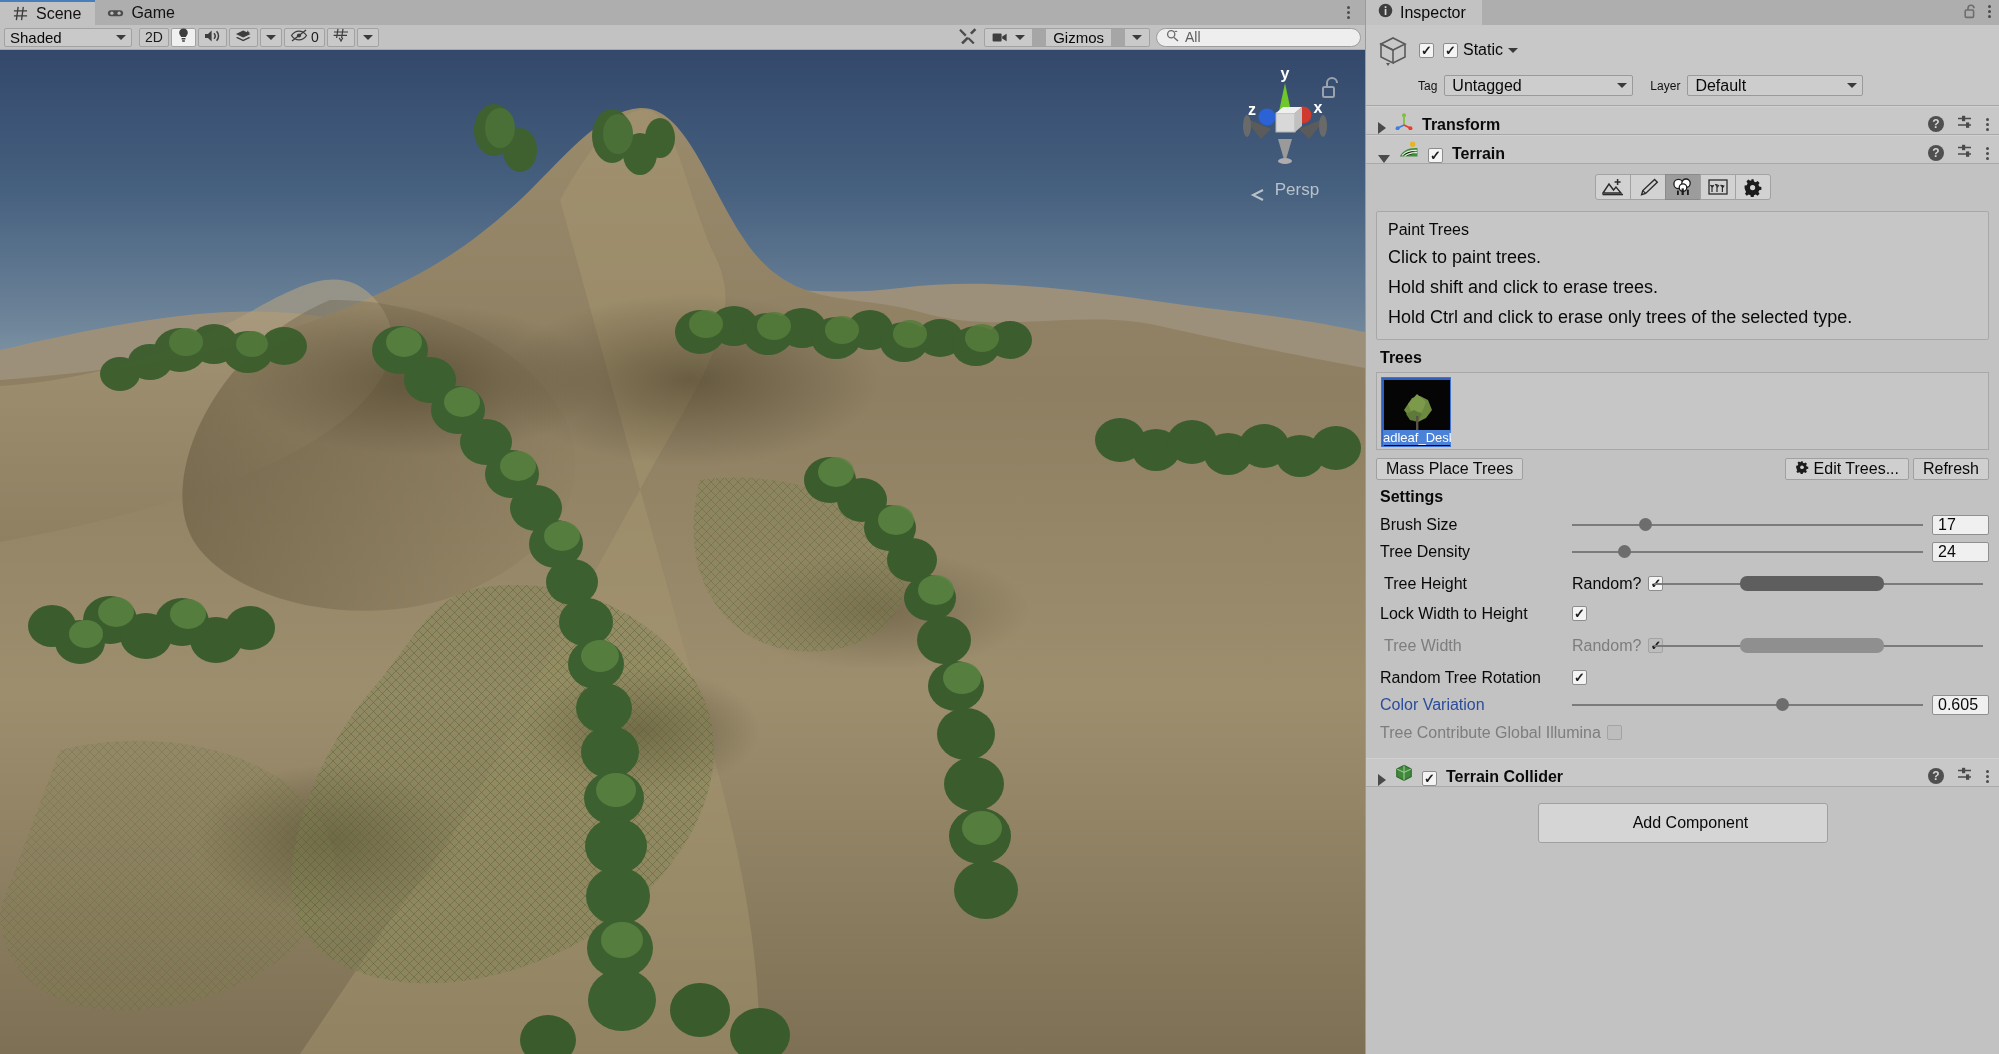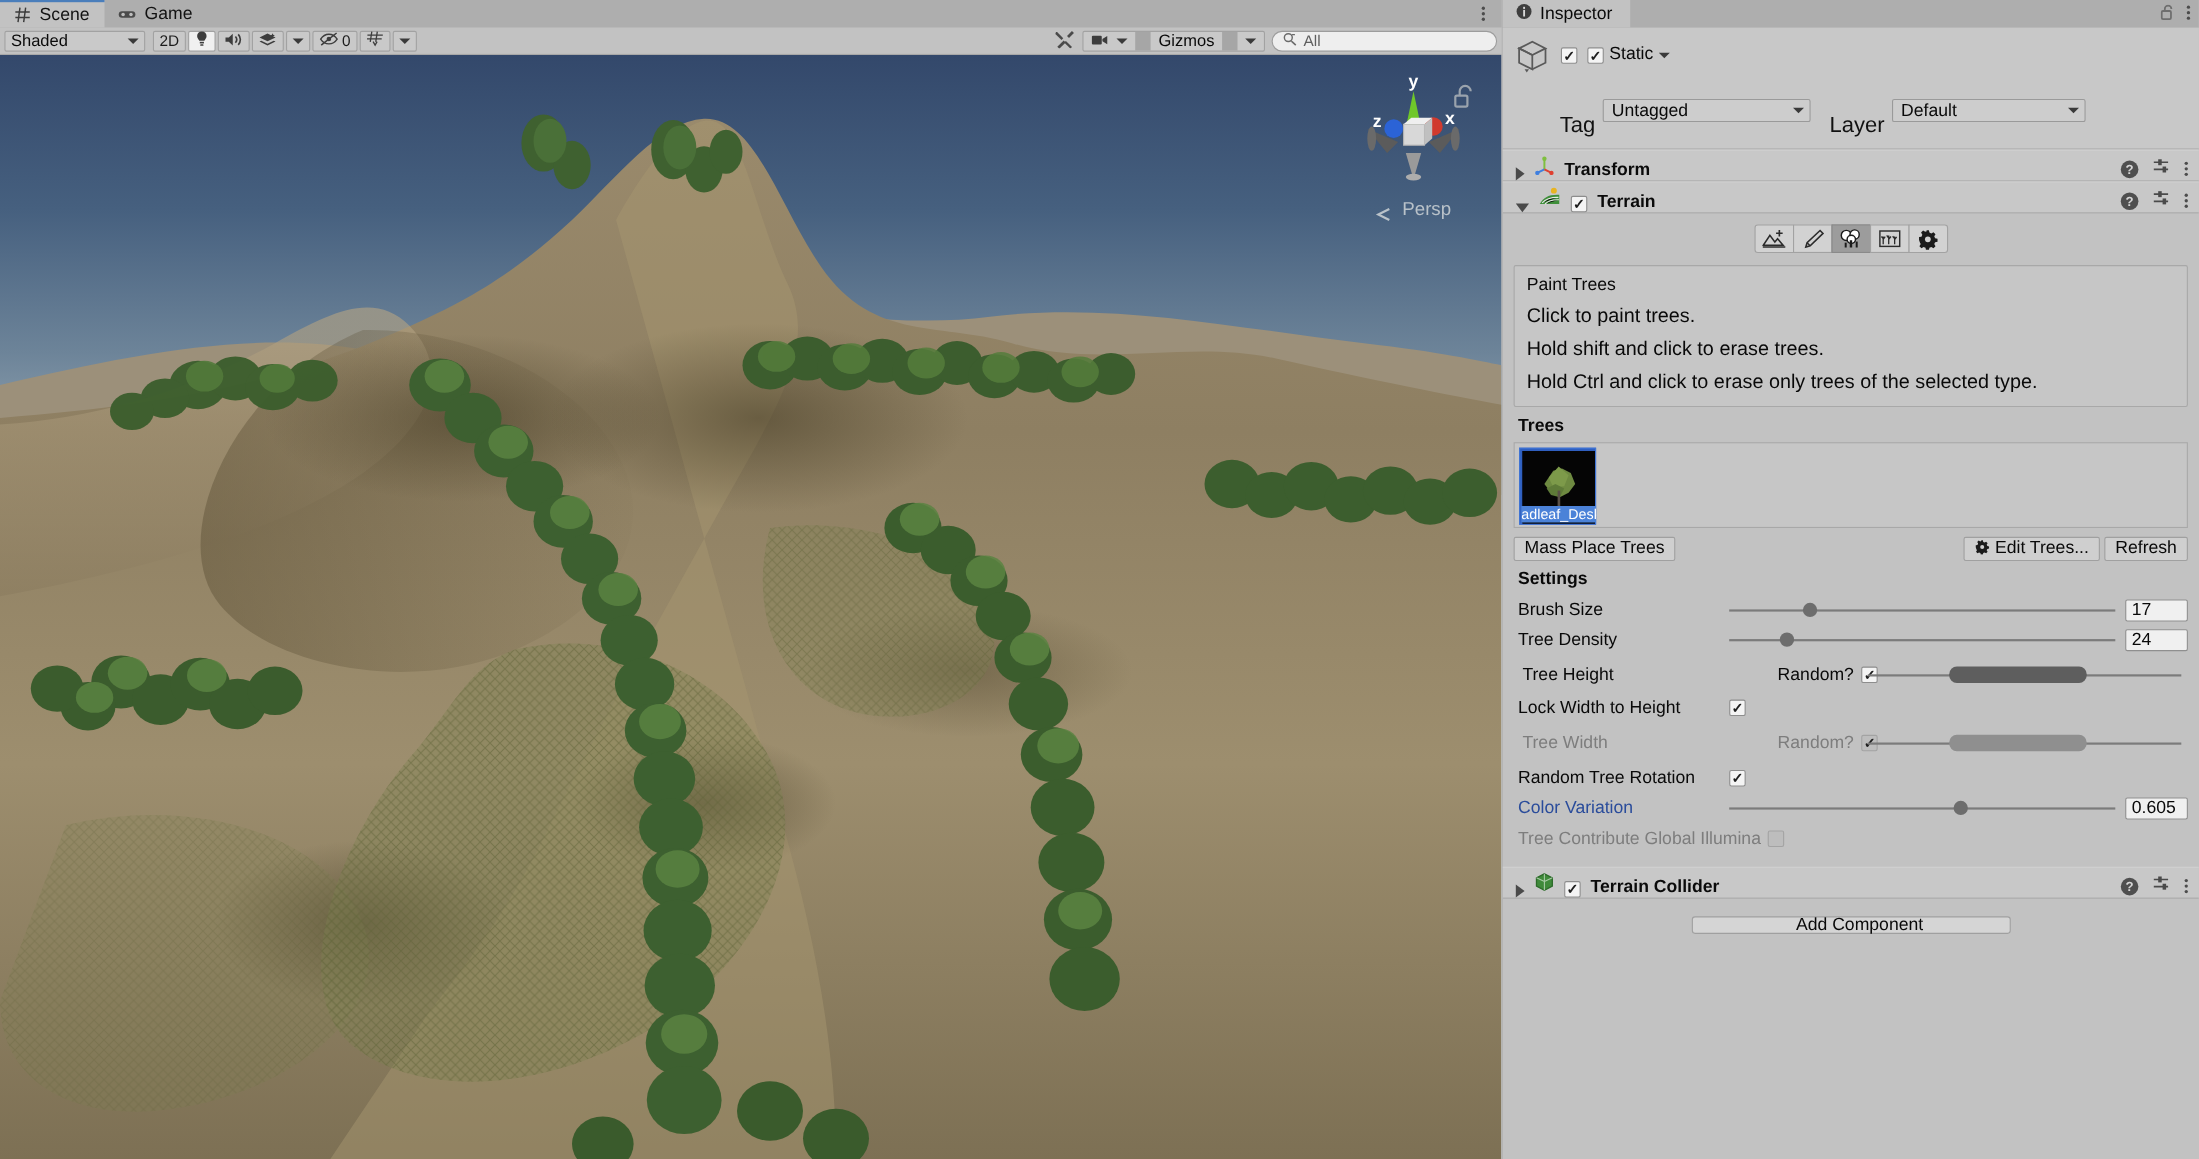--- a/index.html
+++ b/index.html
@@ -66,21 +66,21 @@
   .oh-row1 { display:flex; align-items:center; gap:9px; }
   .cube-ic { width:34px; height:34px; flex:none; }
   .chk { width:15px;height:15px;background:#f4f4f4;border:1px solid #8d8d8d;border-radius:2px;
          display:flex;align-items:center;justify-content:center;flex:none; }
   .chk.checked::after { content:"✓"; font-size:13px; line-height:1; color:#1d1d1d; font-weight:bold; }
   .chk.disabled { background:#bdbdbd; border-color:#a3a3a3; }
   .namefield { flex:1; height:22px; background:#f2f2f2; border:1px solid #8f8f8f; border-radius:2px;
                display:flex; align-items:center; padding:0 6px; font-size:16px; color:#0b0b0b; }
   .static-wrap { display:flex; align-items:center; gap:5px; font-size:16px; }
   .oh-row2 { display:flex; align-items:center; gap:7px; margin-top:8px; padding-left:42px; }
-  .lbl { font-size:20px; color:#111;margin-top:28px; }
+  .lbl { font-size:12px; color:#111; }
   .dd { height:21px; background:#cdcdcd; border:1px solid #9a9a9a; border-radius:2px;
         display:flex; align-items:center; justify-content:space-between; padding:0 5px 0 7px; font-size:16px; }
 
   .comp-header { height:29px; background:#c8c8c8; border-bottom:1px solid #a9a9a9; border-top:1px solid #d0d0d0;
                  display:flex; align-items:flex-end; gap:9px; padding:0 10px 0 12px; }
   .foldout { width:0;height:0;border-top:6px solid transparent;border-bottom:6px solid transparent;
              border-left:8px solid #4a4a4a; flex:none; }
   .foldout.open { border-left:6px solid transparent;border-right:6px solid transparent;
                   border-top:8px solid #4a4a4a; border-bottom:none; }
   .comp-title { font-size:16px; font-weight:bold; color:#0a0a0a; }
@@ -115,30 +115,30 @@
 
   .setrow { display:flex; align-items:center; height:27px; padding:0 2px 0 6px; }
   .setrow .name { width:192px; font-size:16px; flex:none; }
   .setrow .name.dim { color:#7d7d7d; }
   .setrow .name.link { color:#2a4c9b; }
   .slider { flex:1; height:16px; position:relative; display:flex; align-items:center; }
   .strack { position:absolute; left:0; right:0; height:2px; background:#7b7b7b; }
   .sknob { position:absolute; width:13px;height:13px;border-radius:50%;background:#6d6d6d; }
   .numfield { width:57px;height:20px;background:#f0f0f0;border:1px solid #8f8f8f;border-radius:2px;
               display:flex;align-items:center;padding:0 5px;font-size:16px;margin-left:9px;flex:none; }
-  .rnd-wrap { display:flex; align-items:center; gap:7px; flex:none; width:82px;margin-left:44px; }
+  .rnd-wrap { display:flex; align-items:center; gap:7px; flex:none; width:82px; }
   .rnd-wrap .rl { font-size:16px; }
   .rnd-wrap .rl.dim { color:#7d7d7d; }
   .minmax { flex:1; height:16px; position:relative; display:flex; align-items:center; margin-right:6px; }
   .mmtrack { position:absolute; left:0;right:0;height:2px;background:#7b7b7b; }
   .mmbar { position:absolute; height:15px; background:#5e5e5e; border-radius:7px; }
   .mmbar.dim { background:#8f8f8f; }
 
   .addcomp-wrap { display:flex; justify-content:center; padding:16px 0 0 0; }
-  .addcomp { width:290px;height:16px;background:#d5d5d5;border:1px solid #a0a0a0;border-radius:3px;
+  .addcomp { width:290px;height:40px;background:#d5d5d5;border:1px solid #a0a0a0;border-radius:3px;
              display:flex;align-items:center;justify-content:center;font-size:16px;padding-left:16px; }
 </style>
 </head>
 <body>
 
 <div class="app">
 
   <div class="scene-panel">
 
     <div class="tabbar">

